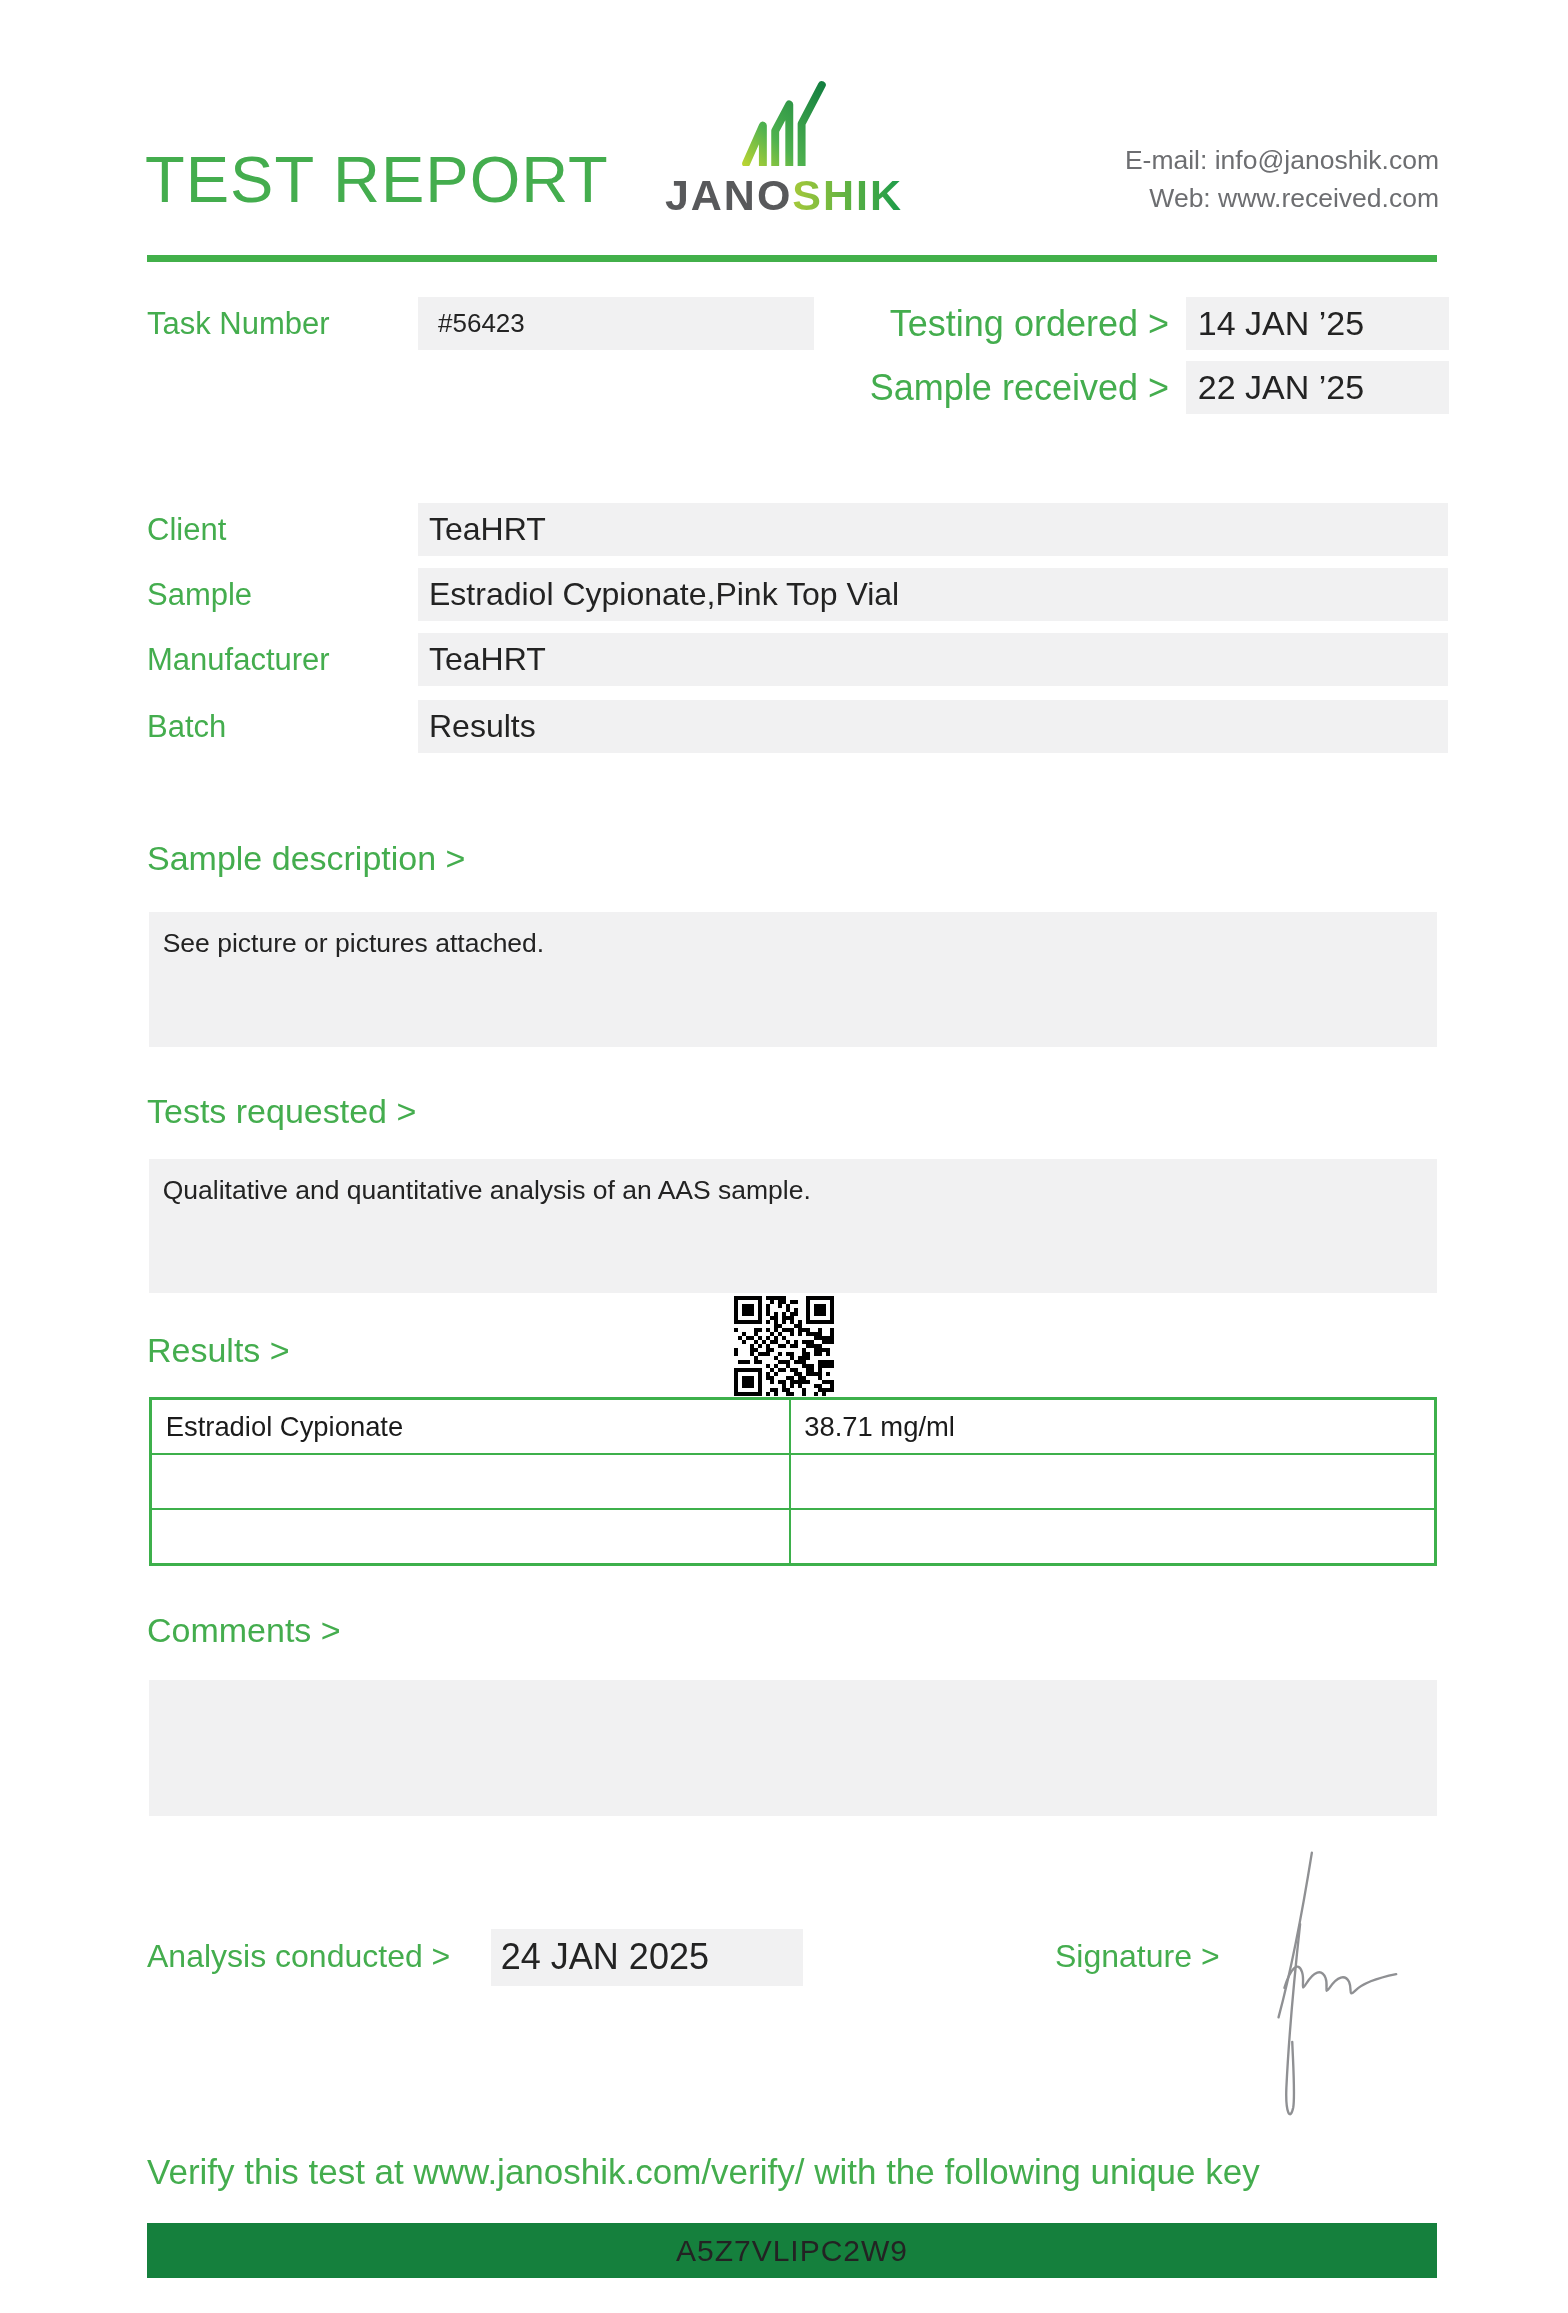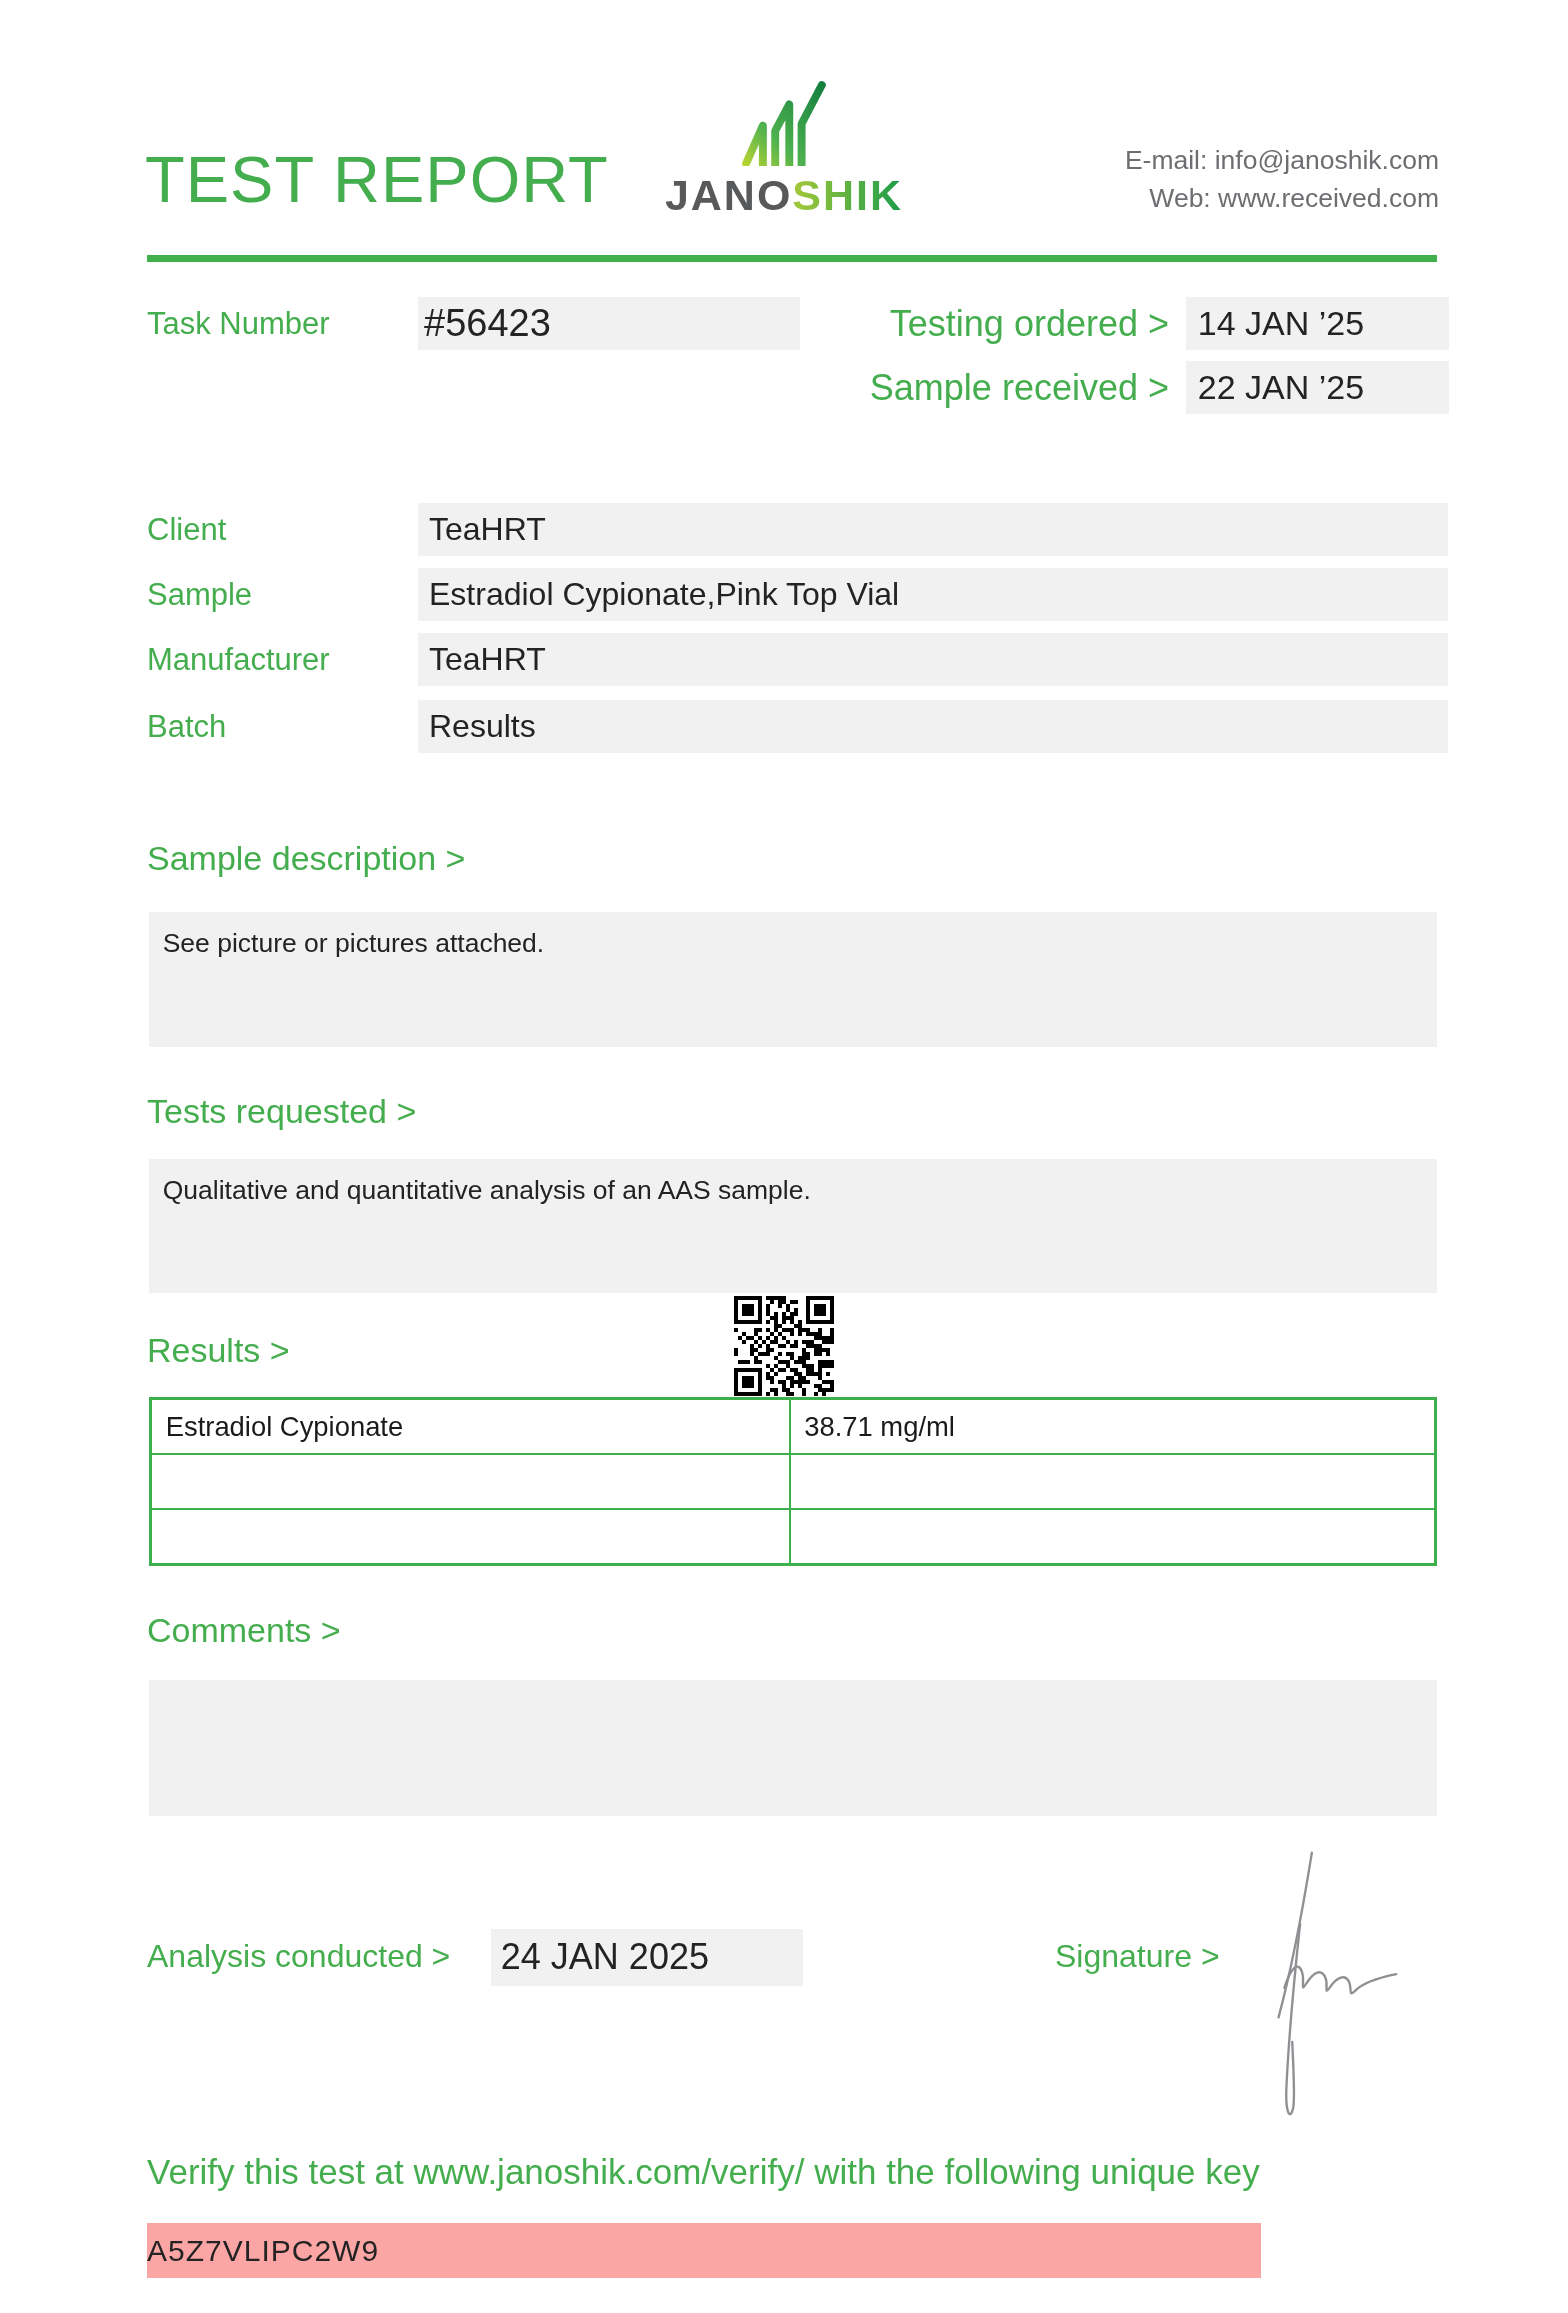--- a/index.html
+++ b/index.html
@@ -14,31 +14,31 @@
   .title{left:145px;top:147px;font-size:65px;letter-spacing:1px;color:#44ad4e;line-height:1;}
   .logo-wrap{left:627px;top:78px;width:314px;text-align:center;}
   .logo-text{font-size:43px;font-weight:700;letter-spacing:2px;line-height:1;margin-top:3.9px;}
   .logo-jano{color:#58595b;}
   .logo-shik{background:linear-gradient(90deg,#a6c93a,#1a9b4a);-webkit-background-clip:text;background-clip:text;color:transparent;}
   .contact{right:129px;top:141px;text-align:right;color:#6d6e71;font-size:26.5px;line-height:38px;}
   .divider{left:147px;top:255px;width:1290px;height:6.9px;background:#42b04a;}
   
   .row-label{line-height:53px;}
   .box54{height:53px;line-height:53px;}
-  .task-val{font-size:38px;font-weight:500;padding-left:6px;}
+  .task-val{font-size:26px;font-weight:500;padding-left:20px;}
   .date-val{font-size:34px;font-weight:500;padding-left:11.8px;}
   .right-label{text-align:right;font-size:36px;color:#44ad4e;line-height:53px;}
   .detail-val{font-size:32px;padding-left:11px;}
   .boxtext{padding:15.7px 13.7px;font-size:26.5px;color:#232323;}
   
   table.results{border-collapse:collapse;width:1288px;table-layout:fixed;}
   table.results td{border:2.9px solid #3db04b;height:53px;font-size:27.4px;color:#1b1b1b;padding:0 0 0 13.7px;vertical-align:middle;}
   table.results{border:3.9px solid #3db04b;}
   .footer-verify{left:147px;top:2152px;width:1292px;font-size:35px;color:#44ad4e;white-space:nowrap;}
-  .keybox{left:147px;top:2223px;width:1114px;height:55px;line-height:55px;text-align:left;font-size:30px;letter-spacing:1px;color:#232323;background:#fca5a5;}
+  .keybox{left:147px;top:2223px;width:1290px;height:55px;line-height:55px;text-align:center;font-size:30px;letter-spacing:1px;color:#232323;background:#15803d;}
 </style>
 </head>
 <body>
 
 <div id="page">
 
   <div class="abs title">TEST REPORT</div>
 
   <div class="abs logo-wrap">
     <svg width="90" height="88" viewBox="0 0 100 100">

